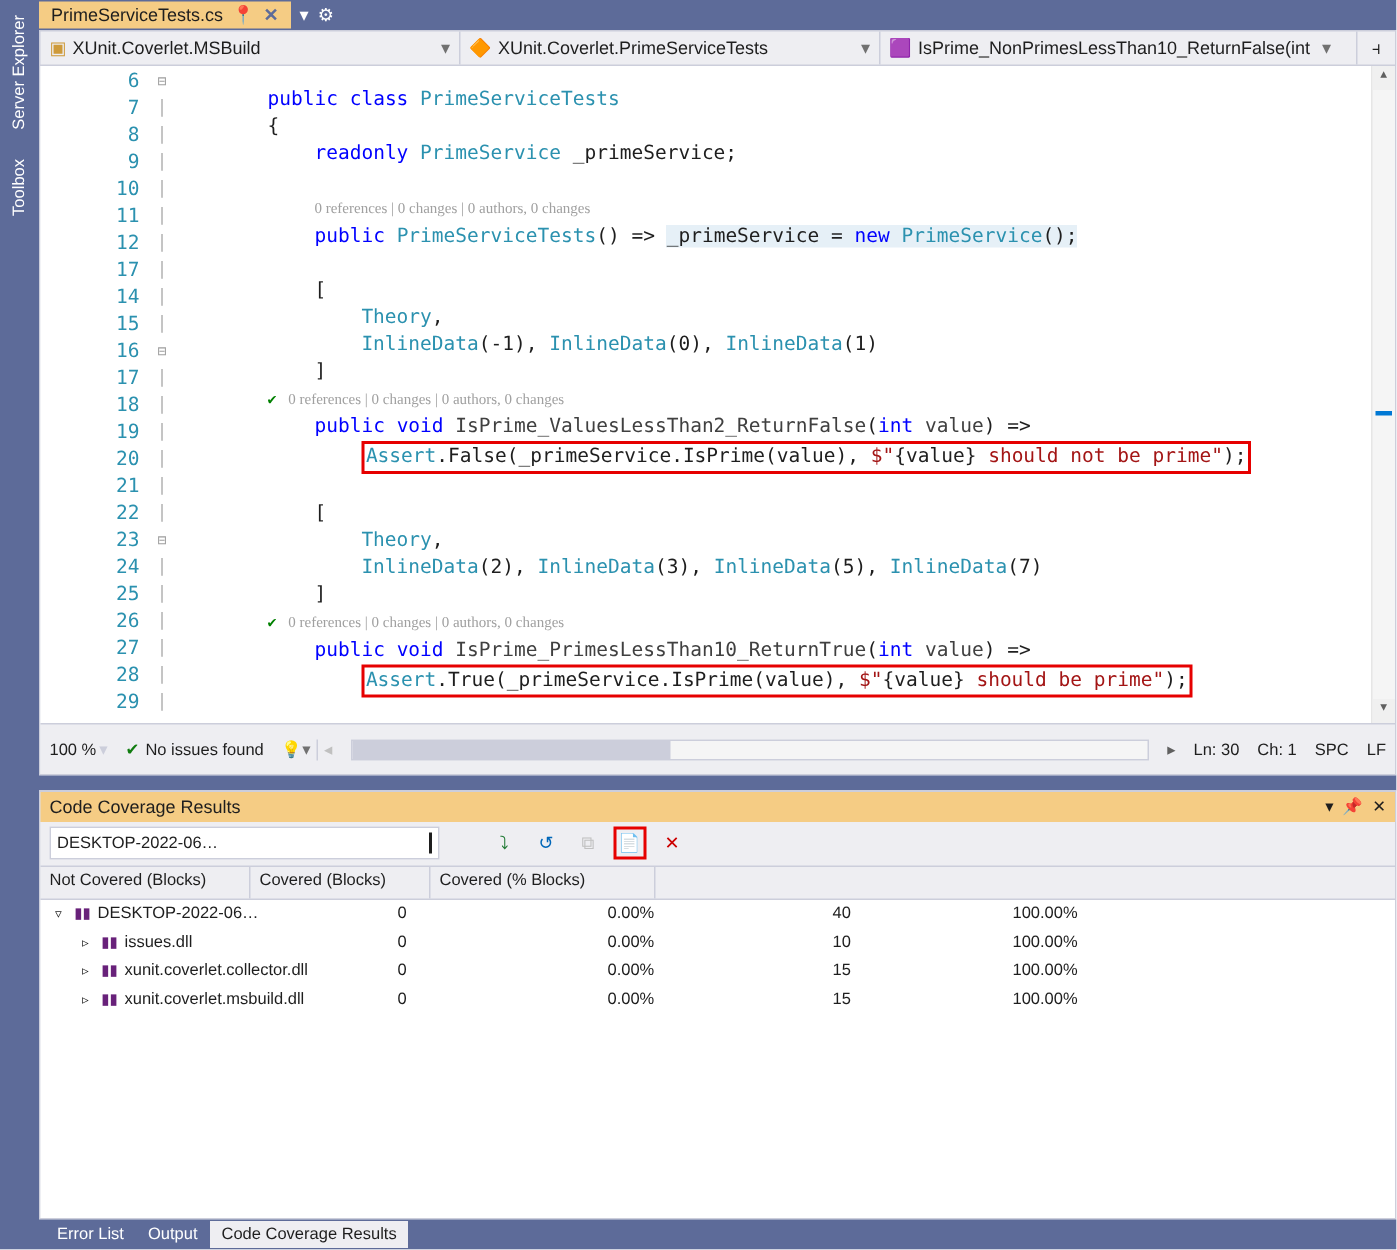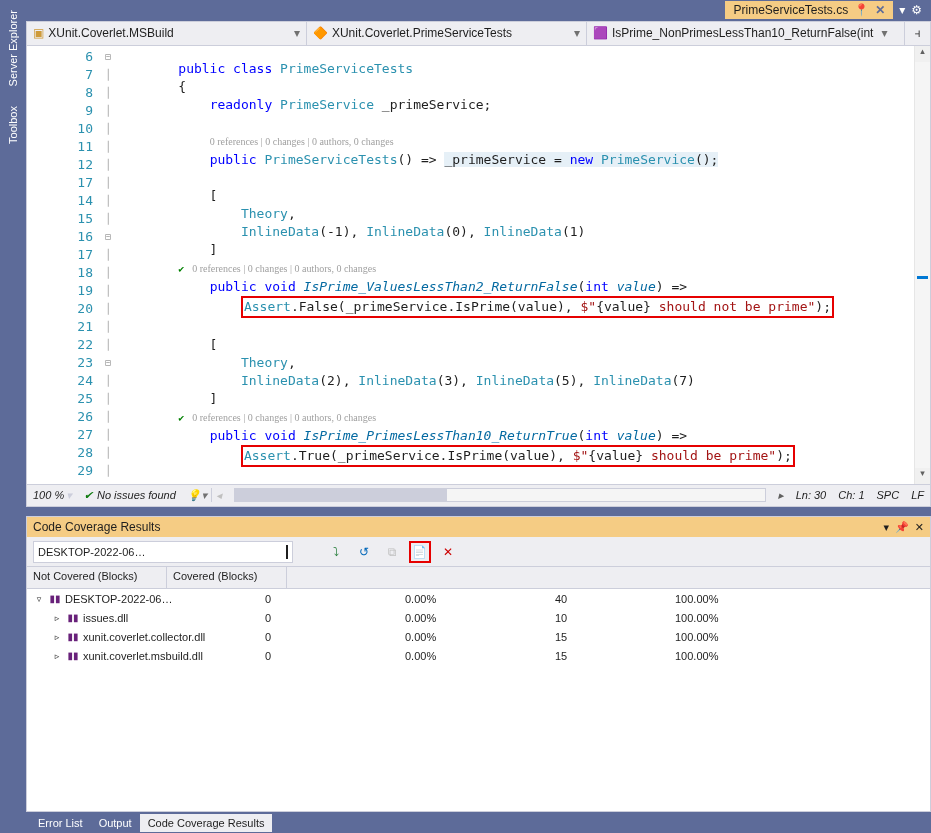--- a/index.html
+++ b/index.html
@@ -1,20 +1,20 @@
 <!DOCTYPE html>
 <html><head>
 <meta charset="utf-8">
 <style>
   * { box-sizing: border-box; margin: 0; padding: 0; }
   body { font-family: "Segoe UI", sans-serif; font-size: 12px; background: #eeeef2; color: #1e1e1e; width: 931px; height: 833px; overflow: hidden; display: flex; }
   .leftbar { width: 26px; background: #5d6b99; color: #fff; display: flex; flex-direction: column; align-items: center; font-size: 11px; }
   .leftbar .rot { writing-mode: vertical-rl; transform: rotate(180deg); padding: 10px 2px; cursor: pointer; }
   .main { flex: 1; display: flex; flex-direction: column; }
-  .title-row { background: #5d6b99; height: 22px; display: flex; justify-content: flex-end; align-items: center; padding-right: 9px; color: #fff; }
+  .title-row { background: #5d6b99; height: 22px; display: flex; align-items: center; padding-right: 9px; color: #fff; }
   .tab-doc { background: #f5cc84; color: #1e1e1e; padding: 2px 8px; display: inline-flex; align-items: center; gap: 6px; font-size: 12px; }
   .tab-doc .tab-icon { color: #5d6b99; font-weight: bold; }
   .gear { margin-left: 6px; cursor: pointer; }
   .navbar { height: 26px; background: #eeeef2; border: 1px solid #cccedb; display: flex; align-items: stretch; font-size: 12px; }
   .nav-seg { display: flex; align-items: center; gap: 4px; padding: 0 6px; border-right: 1px solid #cccedb; cursor: pointer; flex: 0 0 auto; }
   .nav-seg.wide { flex: 0 0 280px; }
   .nav-seg.wider { flex: 0 0 280px; }
   .nav-seg.last { flex: 1; border-right: none; }
   .nav-seg .dd { margin-left: auto; color: #717171; }
   .nav-seg .dd2 { margin-left: 4px; }
@@ -25,28 +25,28 @@
   .editor-wrap { display: flex; flex-direction: column; background: #fff; border: 1px solid #cccedb; border-top: none; }
   .editor-body { display: flex; height: 438px; }
   .gutter { width: 120px; background: #fff; border-right: none; display:flex; }
   .foldcol { width: 16px; flex-shrink:0; }
   .lncol { width: 56px; flex-shrink:0; text-align: right; color: #2b91af; font-family: Consolas, monospace; font-size: 13px; padding-right: 6px; line-height: 18px; padding-top: 2px;}
   .outlcol { width: 18px; flex-shrink:0; font-family: Consolas,monospace; font-size: 10px; color:#808080; line-height:18px; padding-top:2px; text-align:center;}
   .code { flex: 1; font-family: Consolas, monospace; font-size: 13px; line-height: 18px; padding-top: 14px; white-space: pre; overflow: hidden; position: relative;}
   .kw { color: #0000ff; }
   .typ { color: #2b91af; }
   .str { color: #a31515; }
-  .ident { color: #0369a1; font-style: italic; }
+  .ident { color: #404040; }
   .meta { color: #a0a0a0; font-size: 10px; font-family: "Segoe UI"; }
   .green-check { color: #008000; font-size:10px;}
   .hl-box { border: 2px solid #e60000; padding: 0 1px; display: inline-block; }
   .right-scroll { width: 16px; background: #f5f5f5; border-left: 1px solid #e6e6e6; position:relative;}
   .right-scroll .top-btn, .right-scroll .bot-btn { height:16px; text-align:center; font-size:9px; color:#606060; background:#f0f0f0;}
   .right-scroll .mark { position:absolute; right:2px; left:2px; height:3px; background:#0078d4;}
-  .status-row { height: 22px; border-top: 1px solid #cccedb; display: flex; align-items: center; padding: 0 6px; gap: 12px; font-size: 11px; color:#1e1e1e; background:#eeeef2;font-style:italic;}
+  .status-row { height: 34px; border-top: 1px solid #cccedb; display: flex; align-items: center; padding: 0 6px; gap: 12px; font-size: 11px; color:#1e1e1e; background:#eeeef2;}
   .status-row .zoom { display:flex; align-items:center; gap:2px; }
   .status-row .issues { display:flex; align-items:center; gap:4px; color:#1e1e1e;}
   .status-row .scrollbar-h { flex:1; height:14px; background:#f5f5f5; border:1px solid #cccedb; display:flex; align-items:center;}
   .status-row .scrollbar-h .thumb { width:40%; height:100%; background:#cccedb;}
   .gap { height: 10px; background:#5d6b99;}
   .cov-panel { border: 1px solid #cccedb; background:#eeeef2; display:flex; flex-direction:column; height: 310px;}
   .cov-title { background:#f5cc84; padding:3px 6px; display:flex; align-items:center; font-size:12px; color:#1e1e1e;}
   .cov-title .t-fill { flex:1;}
   .cov-title .t-ic { margin-left:6px; cursor:pointer; color:#1e1e1e; font-size:11px;}
   .cov-tools { height:30px; background:#eeeef2; border-bottom:1px solid #cccedb; display:flex; align-items:center; padding:0 6px; gap:6px;}
@@ -247,20 +247,21 @@
       <div style="width:20px;"></div>
       <div class="tb" style="color:#217a35;">⤵</div>
       <div class="tb" style="color:#0066b8;">↺</div>
       <div class="tb" style="color:#c0c0c0;">⧉</div>
       <div class="tb hl" style="color:#8a5a00;">📄</div>
       <div class="tb" style="color:#cc0000;">✕</div>
     </div>
     <div class="cov-header">
       <div class="c2">Not Covered (Blocks)</div>
       <div class="c4">Covered (Blocks)</div>
+      <div class="c5">Covered (% Blocks)</div>
     </div>
     <div class="cov-body" id="covbody">
         <div class="cov-row">
           <div class="c1" style="padding-left:6px;">
       <span class="arrow">▿</span>
       <span class="tree-ic">▮▮</span>
       <span>DESKTOP-2022-06…</span>
     </div>
     <div class="c2">0</div>
     <div class="c3">0.00%</div>

